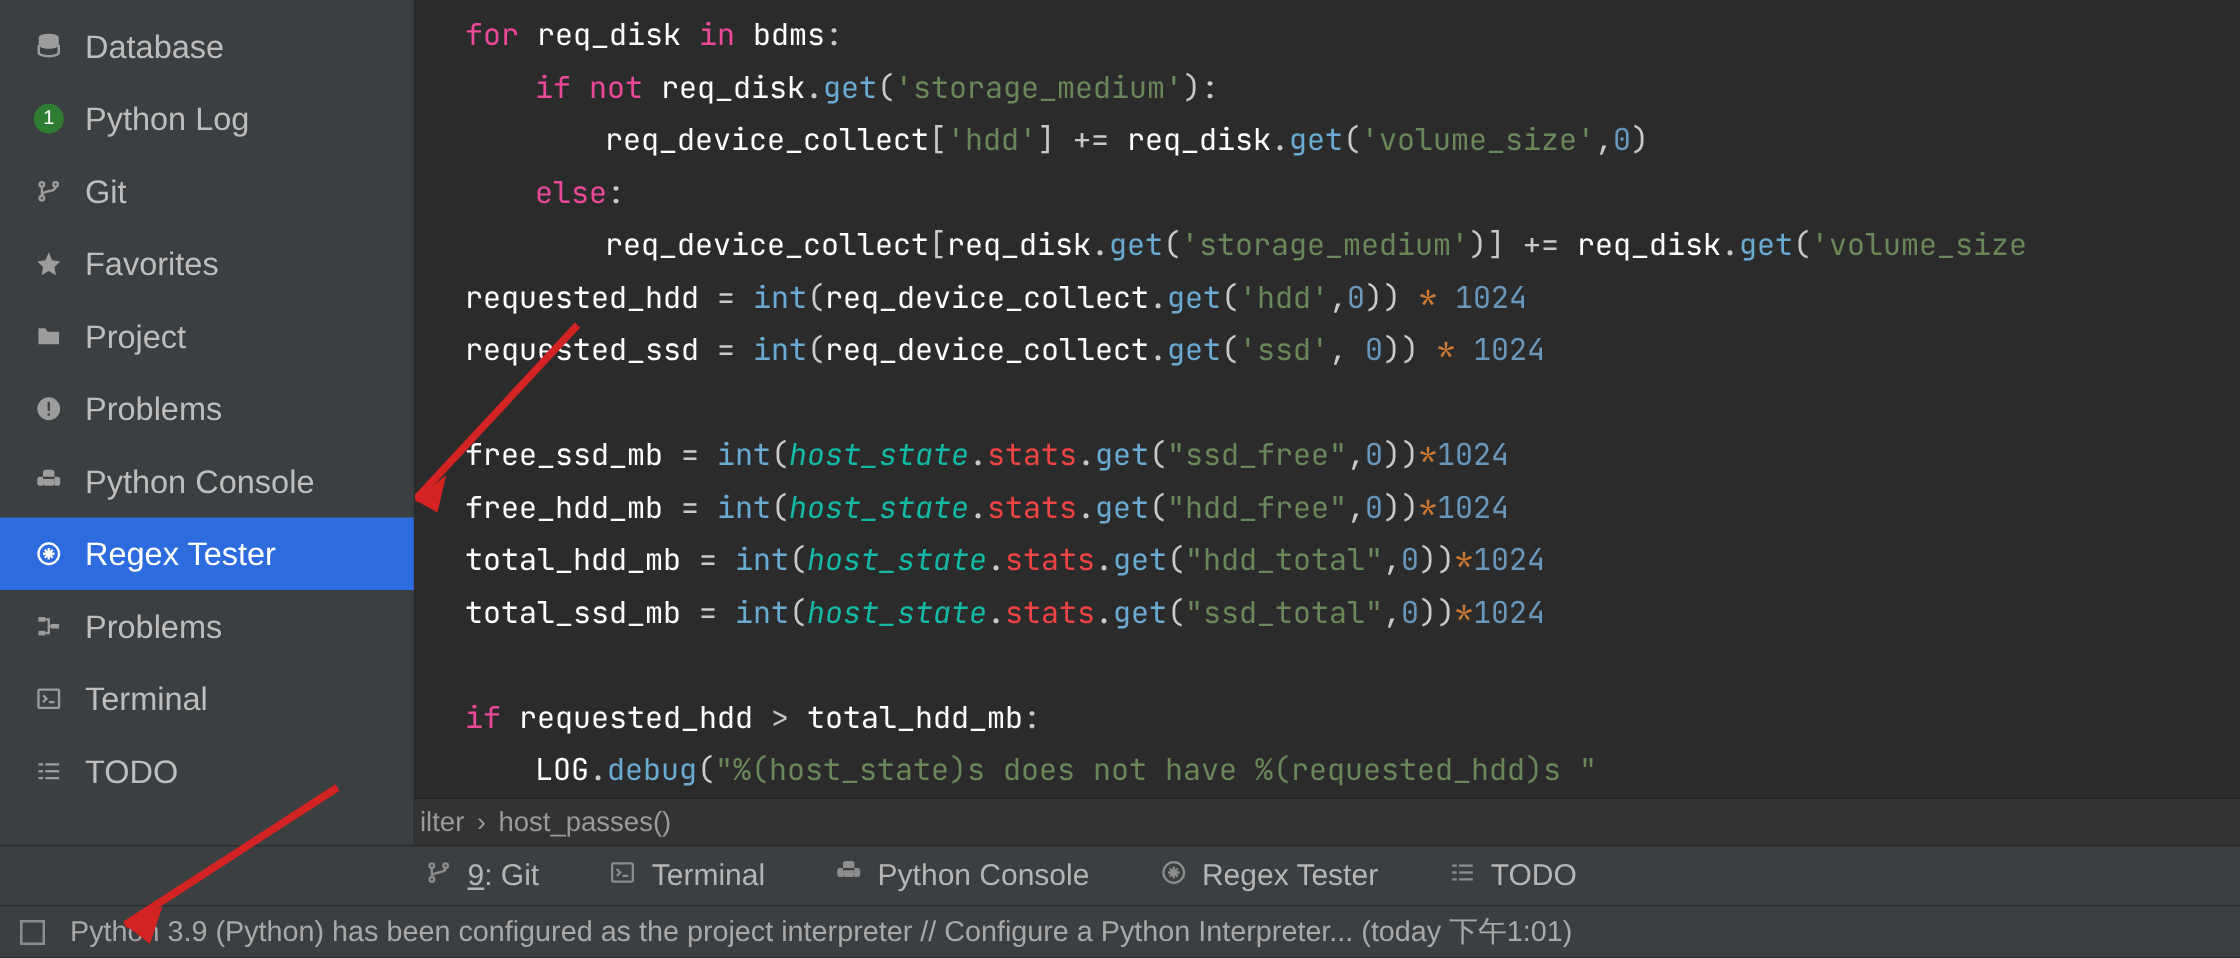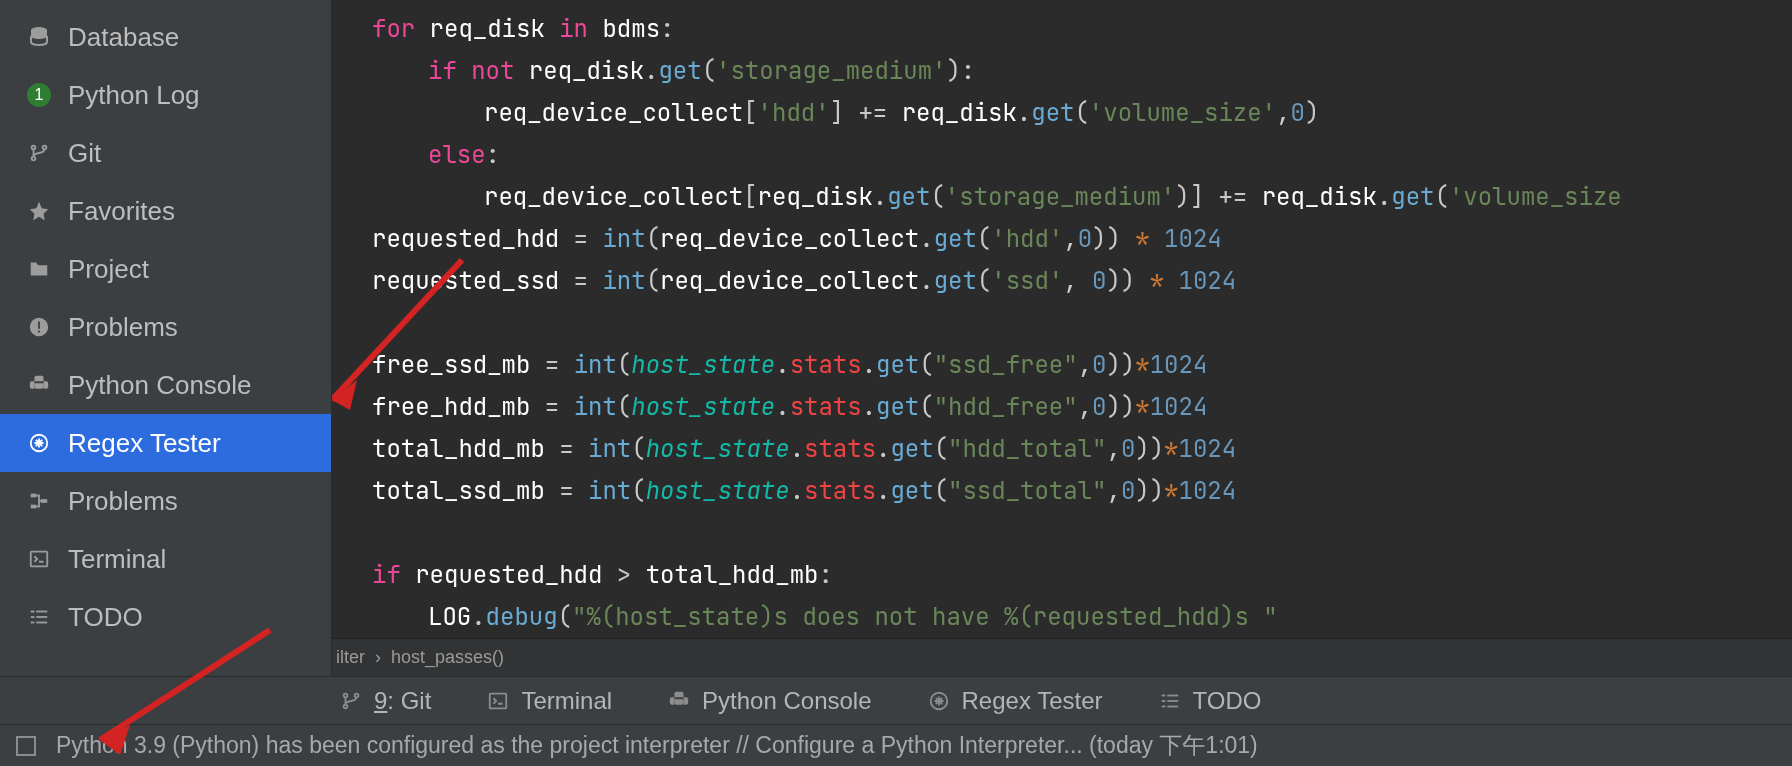--- a/index.html
+++ b/index.html
@@ -97,40 +97,40 @@
   .tok-star { color: #cc7832; }
 
   
   .breadcrumb-row {
     height: 38px;
     background: #313335;
     border-top: 1px solid #222;
     display:flex;
     align-items:center;
     padding-left: 4px;
-    font-size: 18px;
+    font-size: 22px;
     color:#9a9a9a;
     gap: 10px;
   }
 
   
   .tool-tabs {
     height: 48px;
     background: #3c3f41;
     display: flex;
     align-items: center;
     padding-left: 340px;
     gap: 56px;
     font-size: 24px;
     color: #b5b5b5;
     border-top: 1px solid #2a2a2a;
   }
   .tool-tab {
     display: flex;
-    align-items: center;
+    align-items: flex-start;
     gap: 12px;
     cursor: pointer;
   }
   .tool-tab .u { text-decoration: underline; }
   .tool-icon { width:22px;height:22px;display:flex;align-items:center;justify-content:center;color:#8c8c8c;}
 
   
   .status-bar {
     height: 42px;
     background: #3c3f41;

